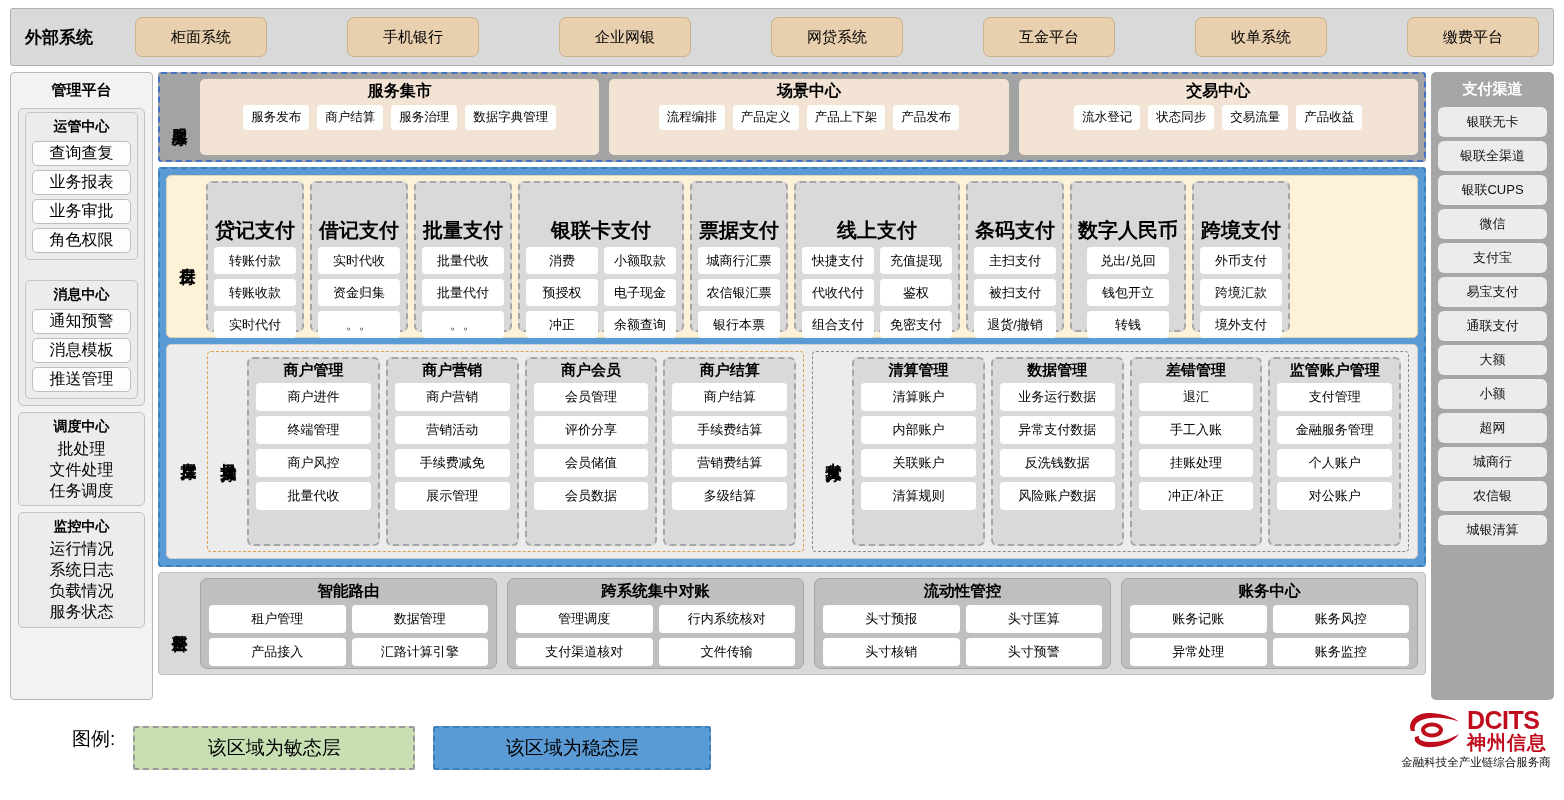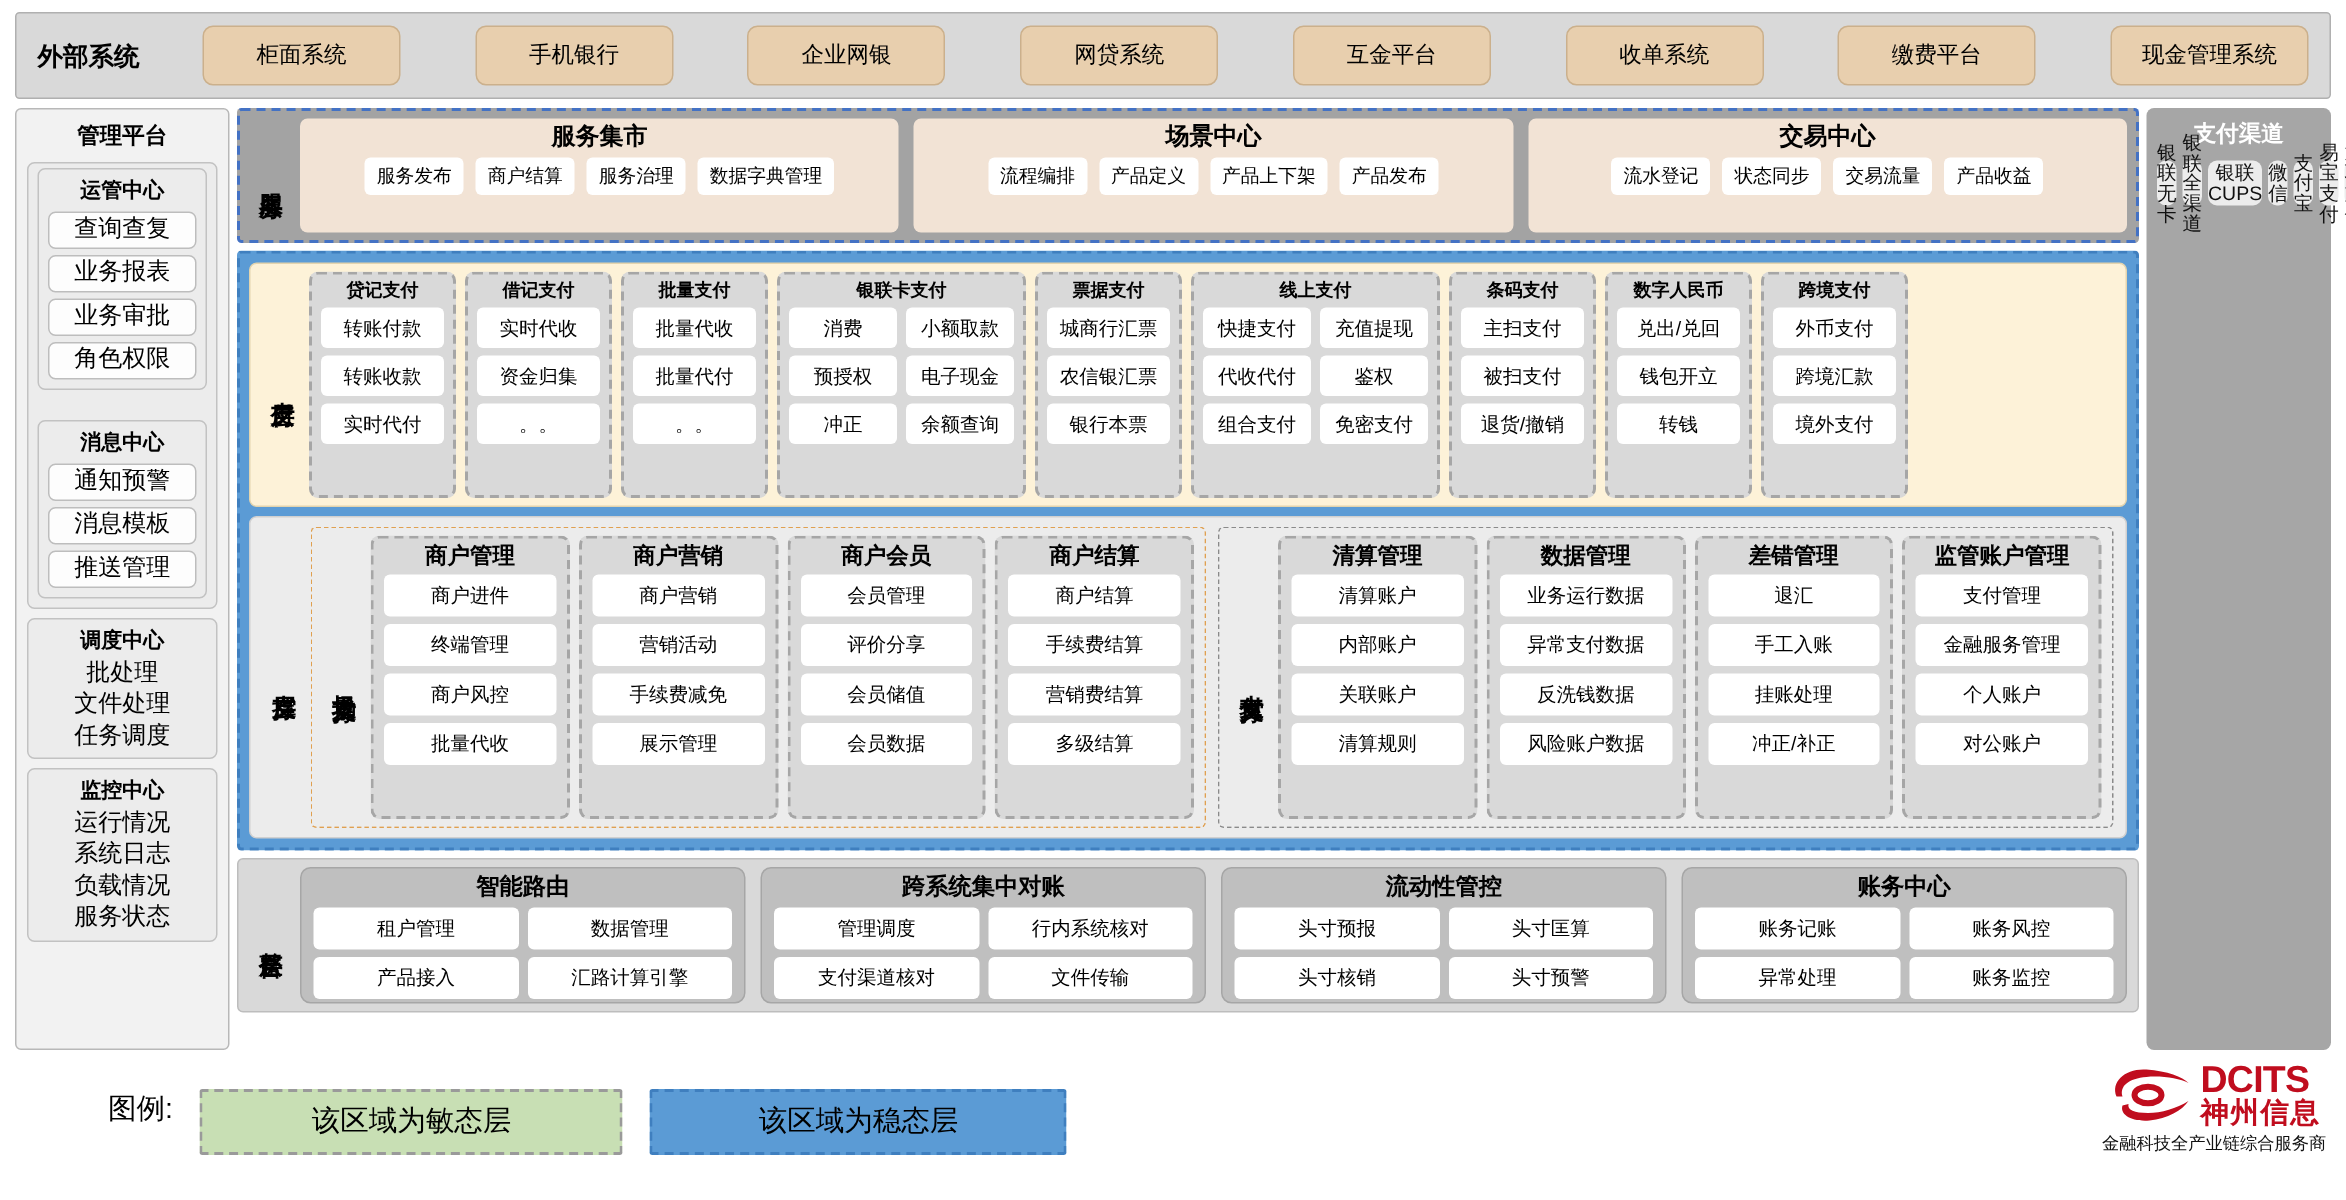--- a/index.html
+++ b/index.html
@@ -99,21 +99,21 @@
   
   #pay-layer {
     background: #fdf2d8; border: 1px solid #e3d4ae; border-radius: 5px;
     height: 163px; display: flex; padding: 5px 7px; gap: 6px;
   }
   .pay-group {
     background: #d9d9d9; border: 2px dashed #a6a6a6; border-radius: 6px;
     display: flex; flex-direction: column; align-items: center;
     padding: 2px 6px 6px;
   }
-  .pay-group-title { font-size: 12px; font-weight: bold; margin-bottom: 3px; }
+  .pay-group-title { font-size: 20px; font-weight: bold; margin-bottom: 3px; margin-top: 32px; }
   .pay-grid { display: flex; flex-direction: column; gap: 5px; }
   .pay-row { display: flex; gap: 6px; }
   .pay-grid .chip {
     background: #ffffff; height: 27px; font-size: 13px; border-radius: 4px;
     padding: 0 6px; white-space: nowrap;
   }
   .w1 .chip { width: 82px; }
   .w2 .chip { width: 72px; }
 
   
@@ -182,21 +182,20 @@
 <div id="ext-bar">
   <div id="ext-title">外部系统</div>
   <div id="ext-items">
       <div class="chip">柜面系统</div>
       <div class="chip">手机银行</div>
       <div class="chip">企业网银</div>
       <div class="chip">网贷系统</div>
       <div class="chip">互金平台</div>
       <div class="chip">收单系统</div>
       <div class="chip">缴费平台</div>
-      <div class="chip">现金管理系统</div>
     </div>
 </div>
 
 <div id="mgmt">
   <div id="mgmt-title">管理平台</div>
   <div id="mgmt-outer">
       <div class="mgmt-group" style="display: flex; flex-direction: column; gap: 20px;">
         <div class="mgmt-group">
           <div class="mgmt-group-title">运管中心</div>
           <div class="chip">查询查复</div>
@@ -222,21 +221,21 @@
         <div class="chip">运行情况</div>
         <div class="chip">系统日志</div>
         <div class="chip">负载情况</div>
         <div class="chip">服务状态</div>
       </div>
     </div>
 </div>
 
 <div id="channels">
   <div id="channels-title">支付渠道</div>
-  <div id="channels-list" style="display:flex;flex-direction:row;gap:4px;">
+  <div id="channels-list" style="display:flex;flex-direction:column;gap:4px;">
       <div class="chip">银联无卡</div>
       <div class="chip">银联全渠道</div>
       <div class="chip">银联CUPS</div>
       <div class="chip">微信</div>
       <div class="chip">支付宝</div>
       <div class="chip">易宝支付</div>
       <div class="chip">通联支付</div>
       <div class="chip">大额</div>
       <div class="chip">小额</div>
       <div class="chip">超网</div>

